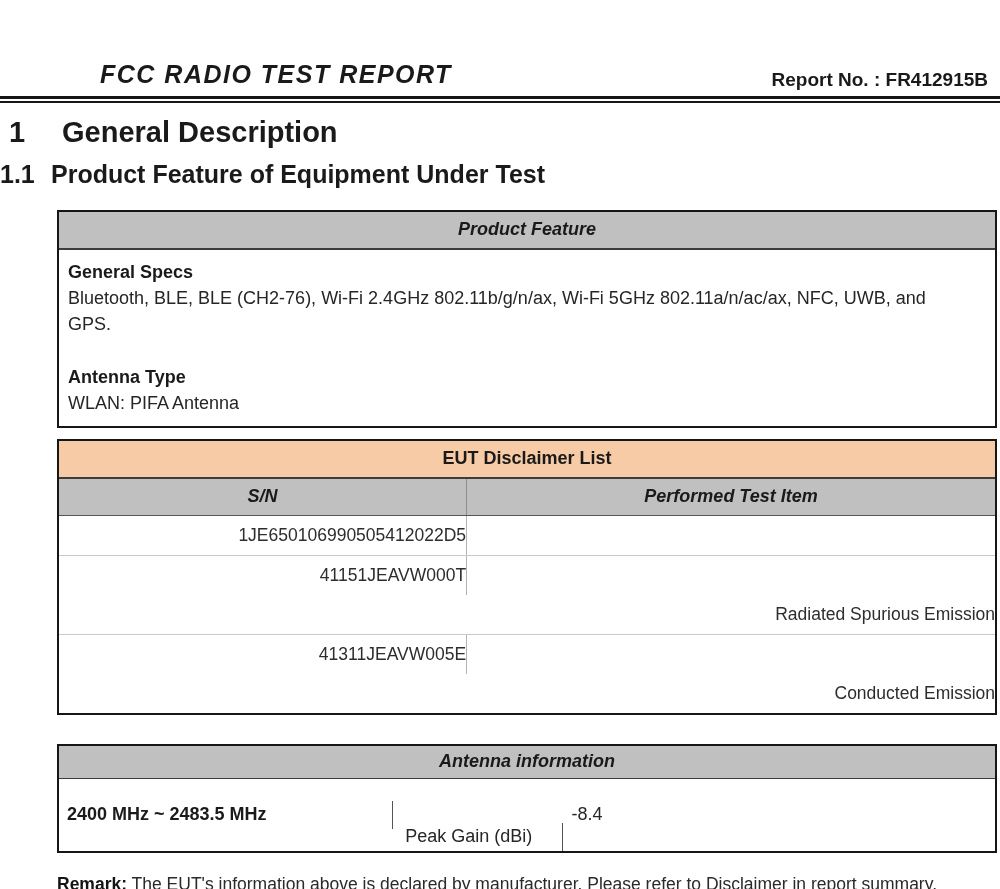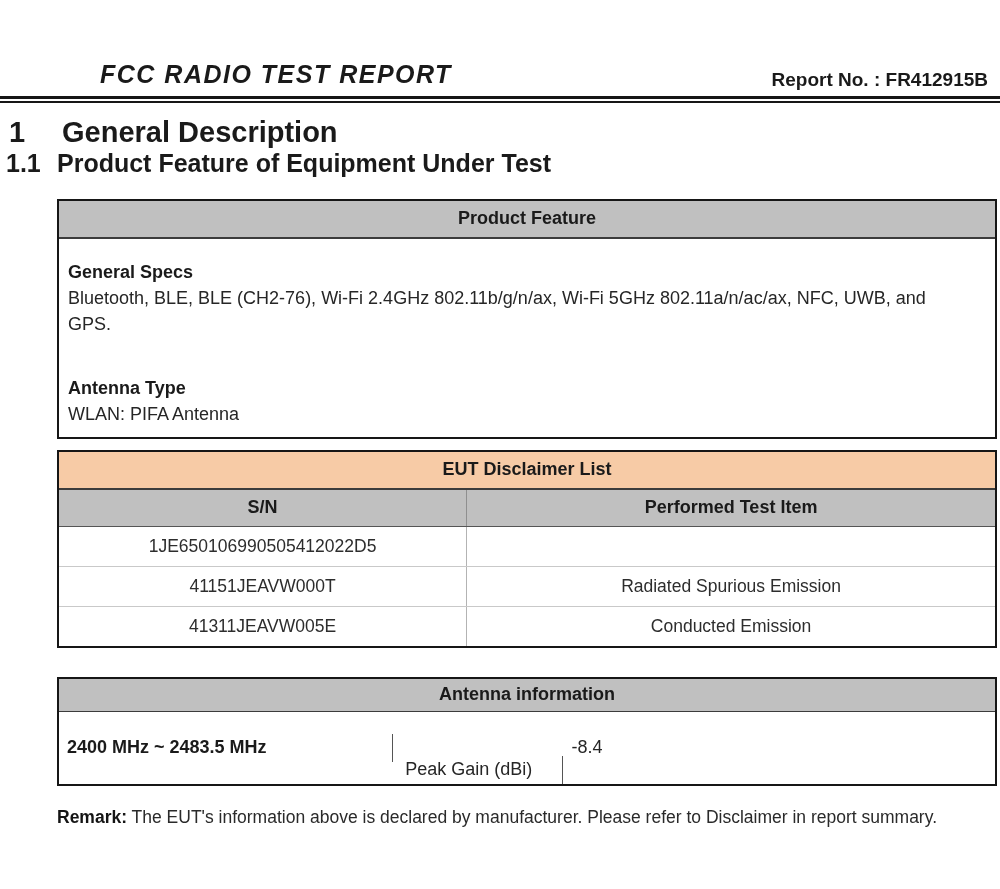--- a/index.html
+++ b/index.html
@@ -26,43 +26,43 @@
   .logo-label { position:absolute; left:1px; bottom:1px; font-size:8.5px; font-weight:bold; font-style:italic; color:#1f7a52; letter-spacing:0.4px; white-space:nowrap; }
   .doc-title { position:absolute; left:100px; bottom:7px; font-size:25px; font-weight:bold; font-style:italic; letter-spacing:1.5px; white-space:nowrap;text-align:right; }
   .report-no { position:absolute; right:12px; bottom:5px; font-size:19px; font-weight:bold; white-space:nowrap; }
   .rule-top { height:3px; background:#161616; }
   .rule-gap { height:2px; background:#ffffff; }
   .rule-bot { height:2px; background:#161616; }
 
   
   .h1 { display:flex; padding-left:9px; margin-top:13px; font-size:29px; font-weight:bold; line-height:1.15; }
   .h1 .num { width:53px; flex:none; }
-  .h2 { display:flex; padding-left:6px; font-size:25px; font-weight:bold; line-height:1.15; }
+  .h2 { display:flex; padding-left:0; margin-top:11px; font-size:25px; font-weight:bold; line-height:1.15; }
   .h2 .num { width:51px; flex:none; }
 
   
   .tbl { margin-left:57px; width:940px; border:2px solid #161616; background:#fff; }
   .tbl-title { text-align:center; font-weight:bold; font-size:18px; padding:7px 0 8px; }
-  .gray  { background:#c0c0c0; }
+  .gray  { background:#c0c0c0;font-style:italic; }
   .peach { background:#f7cba6; }
   .dark-sep { border-bottom:2px solid #3c3c3c; }
 
   
   .tbl-product { margin-top:21px; }
   .pf-body { padding:9px 9px 10px; font-size:18px; line-height:26px; }
-  .pf-label { font-weight:bold;margin-top:11px; }
+  .pf-label { font-weight:bold; }
   .pf-text  { max-width:885px; color:#262626; }
   .pf-gap { height:27px; }
 
   
   .tbl-eut { margin-top:11px; }
   .eut-head-row { display:flex; font-weight:bold; font-size:18px; text-align:center; border-bottom:1.5px solid #555; }
   .eut-head-row .c1 { width:43.6%; border-right:1.5px solid #8f8f8f; padding:7px 0 8px; }
   .eut-head-row .c2 { flex:1; padding:7px 0 8px; }
-  .eut-row { display:flex; text-align:center; font-size:17.5px; color:#2d2d2d; border-bottom:1px solid #c9c9c9; }
+  .eut-row { display:flex; text-align:right; font-size:17.5px; color:#2d2d2d; border-bottom:1px solid #c9c9c9;flex-direction:column; }
   .eut-row:last-child { border-bottom:none; }
   .eut-row .c1 { width:43.6%; border-right:1px solid #b3b3b3; padding:9px 0; }
   .eut-row .c2 { flex:1; padding:9px 0; }
 
   
   .tbl-ant { margin-top:29px; }
   .tbl-ant .tbl-title { padding:5px 0 6px; border-bottom:1.5px solid #3c3c3c; }
   .ant-row { display:flex; font-size:18px; align-items:center; }
   .ant-c1 { width:35.7%; font-weight:bold; padding:3px 8px 4px; border-right:1.5px solid #555; }
   .ant-c2 { width:18.1%; padding:3px 12px 4px; border-right:1.5px solid #555; color:#262626;margin-top:44px; }

